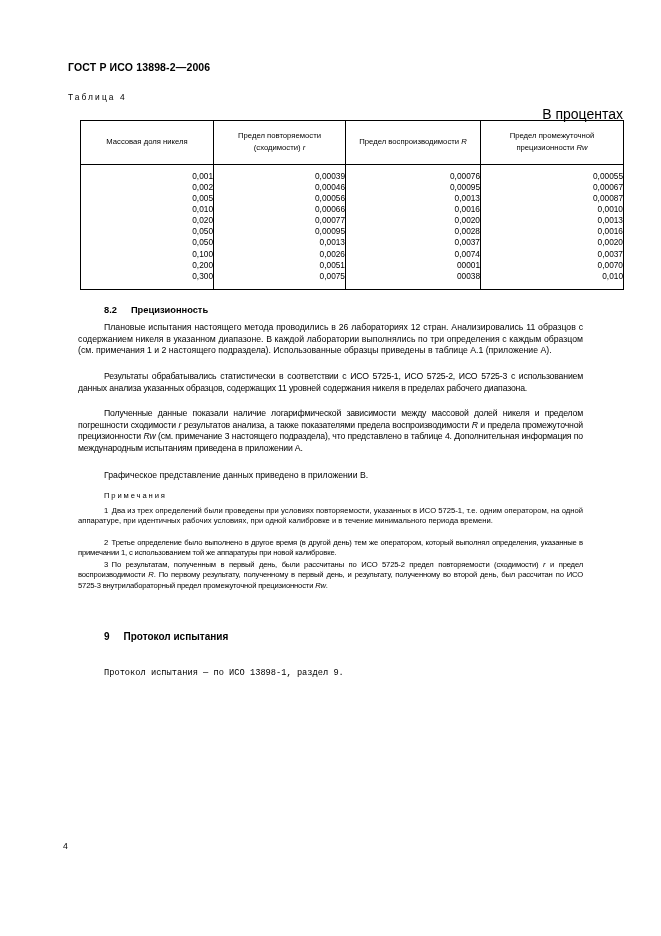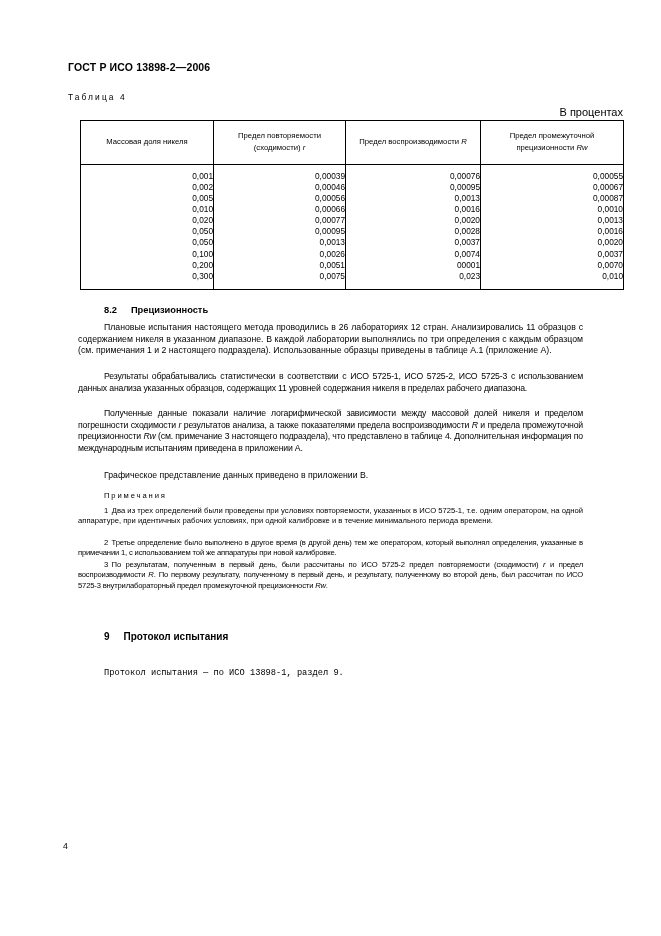--- a/index.html
+++ b/index.html
@@ -40,21 +40,21 @@
     left: 68px;
     top: 92px;
     font-size: 8.4px;
     letter-spacing: 2.1px;
     white-space: nowrap;
   }
   .units-note {
     position: absolute;
     right: 38px;
     top: 106px;
-    font-size: 11px;
+    font-size: 14px;
     white-space: nowrap;
   }
 
   
   .data-table-wrap {
     position: absolute;
     left: 80px;
     top: 120px;
     width: 543px;
   }
@@ -240,21 +240,21 @@
           </tr>
           <tr>
             <td>0,200</td>
             <td>0,0051</td>
             <td>00001</td>
             <td>0,0070</td>
           </tr>
           <tr>
             <td>0,300</td>
             <td>0,0075</td>
-            <td>0,023</td>
+            <td>00038</td>
             <td>0,010</td>
           </tr>
         </tbody>
     </table>
   </div>
 
   <div class="sec-head" style="left:104px; top:305px;">
     <span class="num">8.2</span><span>Прецизионность</span>
   </div>
 

